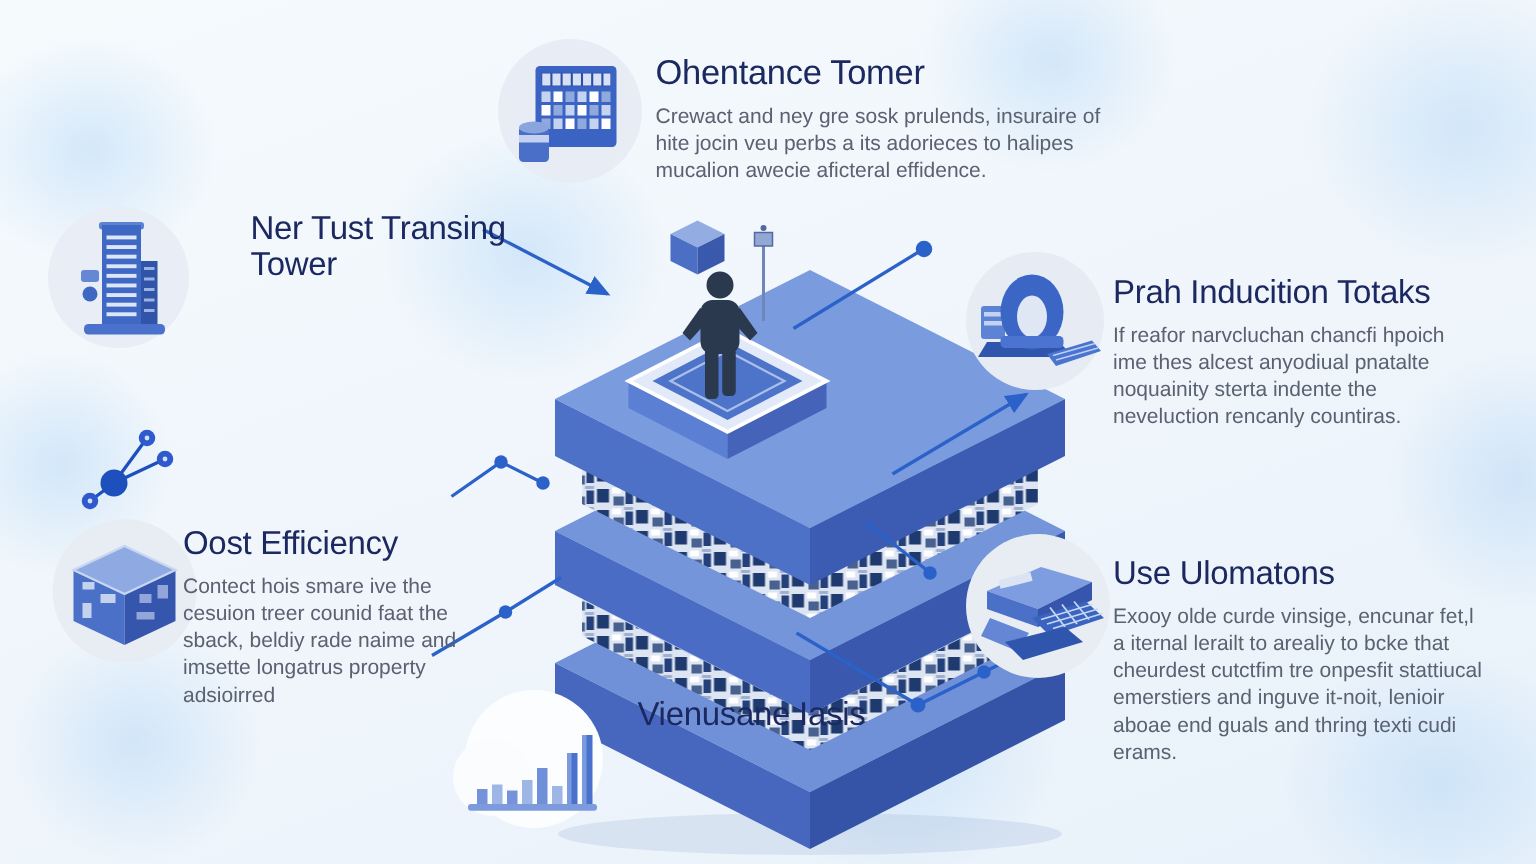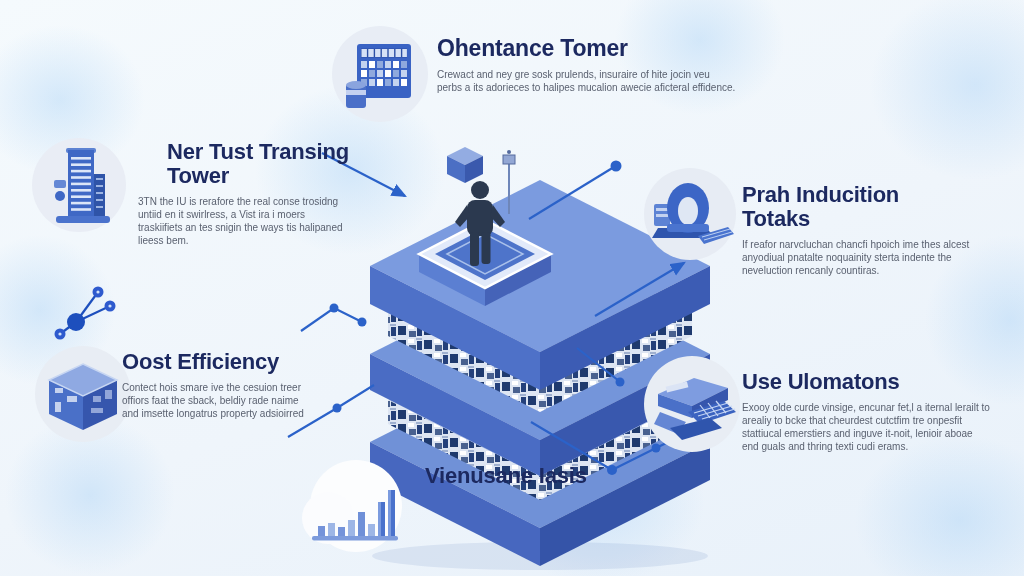--- a/index.html
+++ b/index.html
@@ -12,23 +12,23 @@
   .b2{left:255px;top:85px;width:190px;height:170px;}
   .b3{left:615px;top:-35px;width:170px;height:150px;}
   .b4{left:870px;top:-10px;width:210px;height:190px;}
   .b5{left:925px;top:235px;width:170px;height:170px;}
   .b6{left:-35px;top:235px;width:150px;height:150px;}
   .b7{left:5px;top:415px;width:170px;height:160px;}
   .b8{left:495px;top:415px;width:210px;height:170px;}
   .b9{left:855px;top:435px;width:210px;height:170px;}
 
   .callout{position:absolute;}
-  .callout .title{font-weight:700;color:#1c2960;font-size:22px;line-height:1.08;
+  .callout .title{font-weight:400;color:#1c2960;font-size:22px;line-height:1.08;
     letter-spacing:-0.2px;margin:0 0 7px 0;}
-  .callout .body{color:#5a6170;font-size:10px;line-height:1.3;}
+  .callout .body{color:#5a6170;font-size:14px;line-height:1.3;}
   #co-top{left:437px;top:36px;width:300px;}
   #co-top .title{font-size:23px;}
   #co-left-upper{left:138px;top:140px;width:212px;}
   #co-left-upper .title{width:185px;margin-left:29px;}
   #co-left-lower{left:122px;top:350px;width:188px;}
   #co-bottom{left:413px;top:464px;width:252px;margin-left:12px;}
   #co-right-upper{left:742px;top:183px;width:245px;}
   #co-right-upper .title{width:220px;}
   #co-right-lower{left:742px;top:370px;width:250px;}
 
@@ -314,26 +314,25 @@
     <polygon points="28,74 68,64 80,74 40,86" fill="#2f55ad"></polygon>
   </svg>
 
   <div class="callout" id="co-top">
     <h2 class="title">Ohentance Tomer</h2>
     <div class="body">Crewact and ney gre sosk prulends, insuraire of hite jocin veu perbs a its adorieces to halipes mucalion awecie aficteral effidence.</div>
   </div>
 
   <div class="callout" id="co-left-upper">
     <h2 class="title">Ner Tust Transing Tower</h2>
-    <div class="body">3TN the IU is rerafore the real conse trosidng untiid en it swirlress, a Vist ira i moers traskiifiets an tes snigin the ways tis halipaned lieess bem.</div>
   </div>
 
   <div class="callout" id="co-left-lower">
     <h2 class="title">Oost Efficiency</h2>
-    <div class="body">Contect hois smare ive the cesuion treer offiors faat the sback, beldiy rade naime and imsette longatrus property adsioirred</div>
+    <div class="body">Contect hois smare ive the cesuion treer counid faat the sback, beldiy rade naime and imsette longatrus property adsioirred</div>
   </div>
 
   <div class="callout" id="co-bottom">
     <h2 class="title">Vienusane Iasis</h2>
   </div>
 
   <div class="callout" id="co-right-upper">
     <h2 class="title">Prah Inducition Totaks</h2>
     <div class="body">If reafor narvcluchan chancfi hpoich ime thes alcest anyodiual pnatalte noquainity sterta indente the neveluction rencanly countiras.</div>
   </div>

